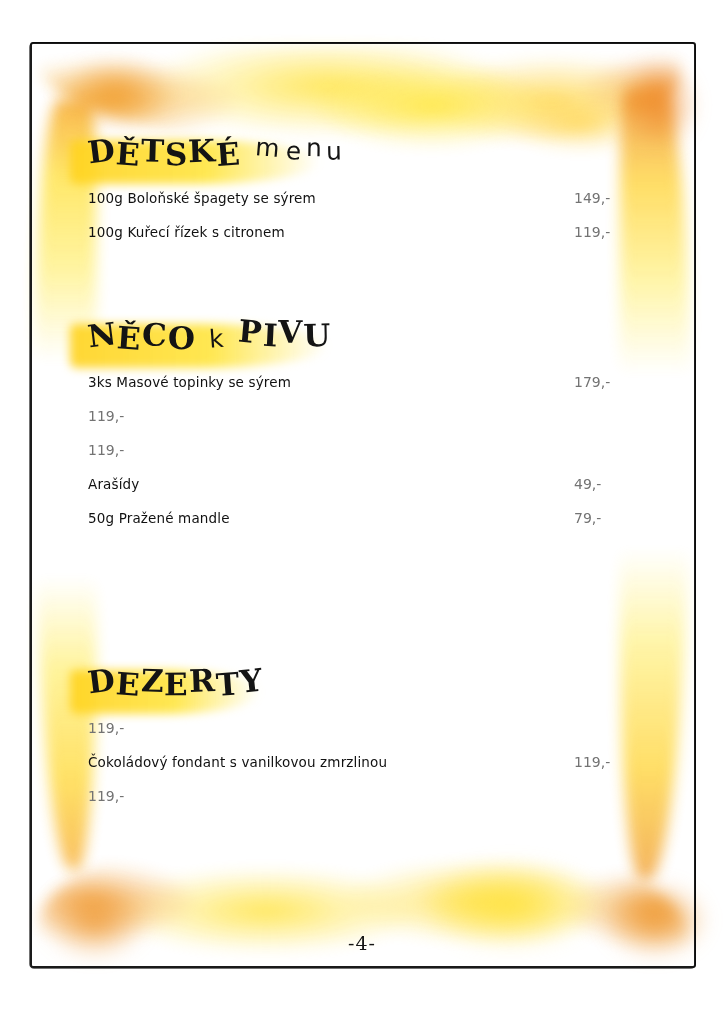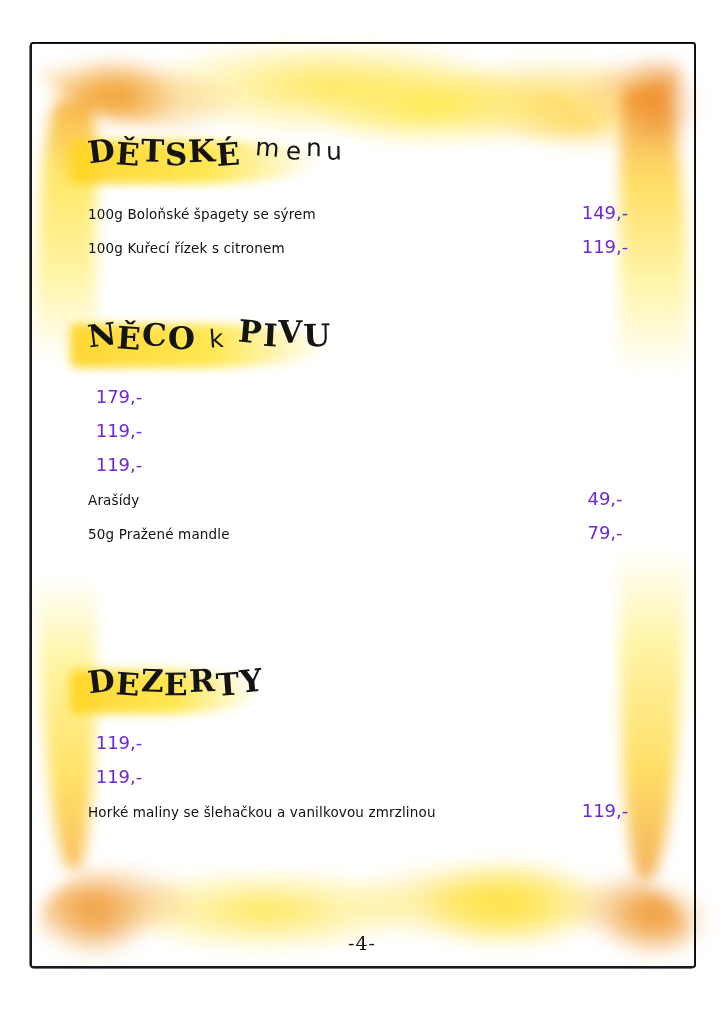--- a/index.html
+++ b/index.html
@@ -144,41 +144,41 @@
     white-space: nowrap;
     transform: rotate(-1.2deg);
     transform-origin: left center;
     padding-top: 8px;
   }
   .head-title .c {
     display: inline-block;
   }
 
   .items {
-    margin-top: 16px;
+    margin-top: 4px;
   }
   .item-row {
     display: flex;
     align-items: baseline;
     height: 34px;
     font-family: "DejaVu Sans", sans-serif;
   }
   .item-name {
     flex: 1 1 auto;
     font-size: 13.5px;
     color: #111;
     letter-spacing: 0.15px;
     white-space: nowrap;
   }
   .item-price {
     flex: 0 0 auto;
     width: 62px;
-    text-align: center;
-    font-size: 18px;
-    color: #6d28d9;
+    text-align: left;
+    font-size: 14px;
+    color: #737373;
   }
 
   
   .page-number {
     position: absolute;
     left: 0;
     top: 932px;
     width: 724px;
     text-align: center;
     font-family: "DejaVu Serif", serif;
@@ -225,20 +225,21 @@
       </div>
     </div>
 
     <div class="section" style="top:312px;">
       <div class="section-head">
         <div class="head-wash" style="width:258px;"></div>
         <div class="head-title"><span class="c" style="transform: rotate(-6deg) translateY(-3px) scale(1);">N</span><span class="c" style="transform: rotate(5deg) translateY(1px) scale(1);">Ě</span><span class="c" style="transform: rotate(3deg) translateY(-2px) scale(1);">C</span><span class="c" style="transform: rotate(1deg) translateY(2px) scale(1);">O</span><span class="c" style="transform: rotate(-1deg) translateY(-1px) scale(1);">&nbsp;</span><span class="c" style="font-family: &quot;DejaVu Sans&quot;, sans-serif; font-weight: 400; transform: rotate(-3deg) translateY(3px) scale(0.8);">k</span><span class="c" style="transform: rotate(-5deg) translateY(0px) scale(1);">&nbsp;</span><span class="c" style="transform: rotate(6deg) translateY(-3px) scale(1);">P</span><span class="c" style="transform: rotate(4deg) translateY(1px) scale(1);">I</span><span class="c" style="transform: rotate(2deg) translateY(-2px) scale(1);">V</span><span class="c" style="transform: rotate(0deg) translateY(2px) scale(1);">U</span></div>
       </div>
       <div class="items">
         <div class="item-row">
+          <span class="item-name">3ks Masové topinky se sýrem</span>
           <span class="item-price">179,-</span>
         </div>
         <div class="item-row">
           <span class="item-price">119,-</span>
         </div>
         <div class="item-row">
           <span class="item-price">119,-</span>
         </div>
         <div class="item-row">
           <span class="item-name">Arašídy</span>
@@ -254,24 +255,24 @@
     <div class="section" style="top:658px;">
       <div class="section-head">
         <div class="head-wash" style="width:190px;"></div>
         <div class="head-title"><span class="c" style="transform: rotate(-6deg) translateY(-3px) scale(1);">D</span><span class="c" style="transform: rotate(5deg) translateY(1px) scale(1);">E</span><span class="c" style="transform: rotate(3deg) translateY(-2px) scale(1);">Z</span><span class="c" style="transform: rotate(1deg) translateY(2px) scale(1);">E</span><span class="c" style="transform: rotate(-1deg) translateY(-1px) scale(1);">R</span><span class="c" style="transform: rotate(-3deg) translateY(3px) scale(1);">T</span><span class="c" style="transform: rotate(-5deg) translateY(0px) scale(1);">Y</span></div>
       </div>
       <div class="items">
         <div class="item-row">
           <span class="item-price">119,-</span>
         </div>
         <div class="item-row">
-          <span class="item-price">119,-</span>
-        </div>
-        <div class="item-row">
-          <span class="item-name">Horké maliny se šlehačkou a vanilkovou zmrzlinou</span>
+          <span class="item-name">Čokoládový fondant s vanilkovou zmrzlinou</span>
+          <span class="item-price">119,-</span>
+        </div>
+        <div class="item-row">
           <span class="item-price">119,-</span>
         </div>
       </div>
     </div>
 
     <div class="page-number">-4-</div>
 
   </div>
 </div>
 

